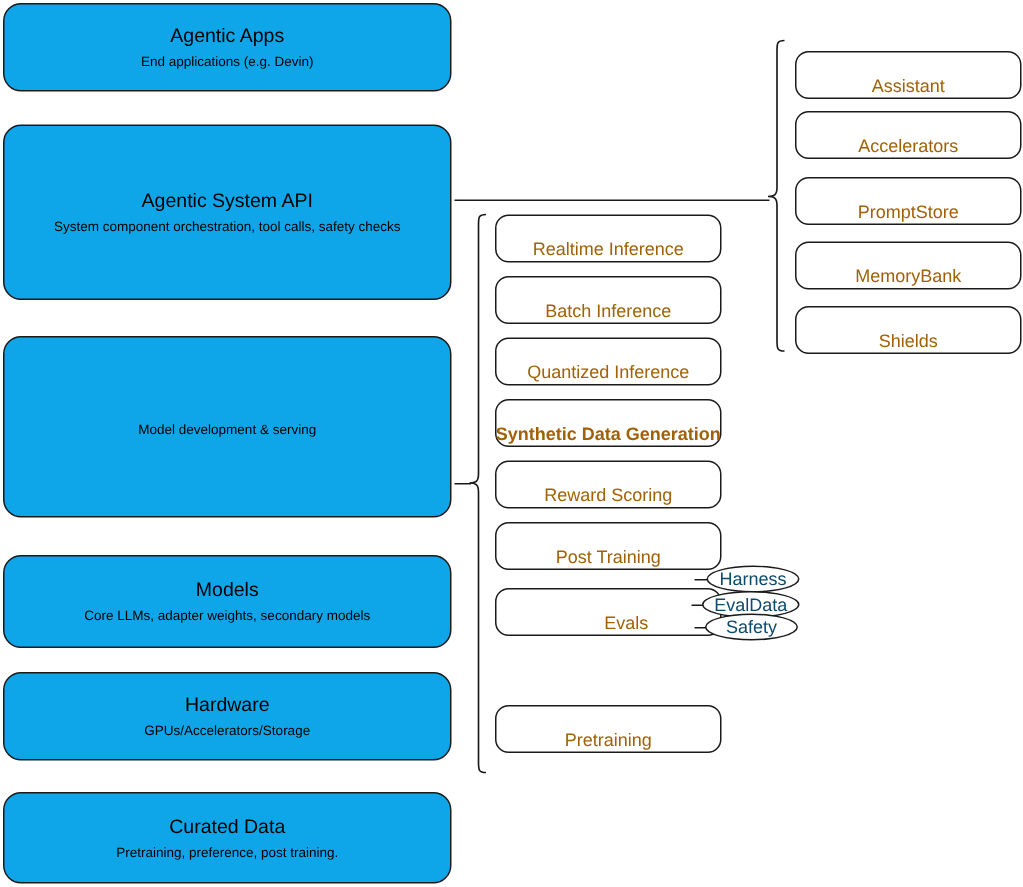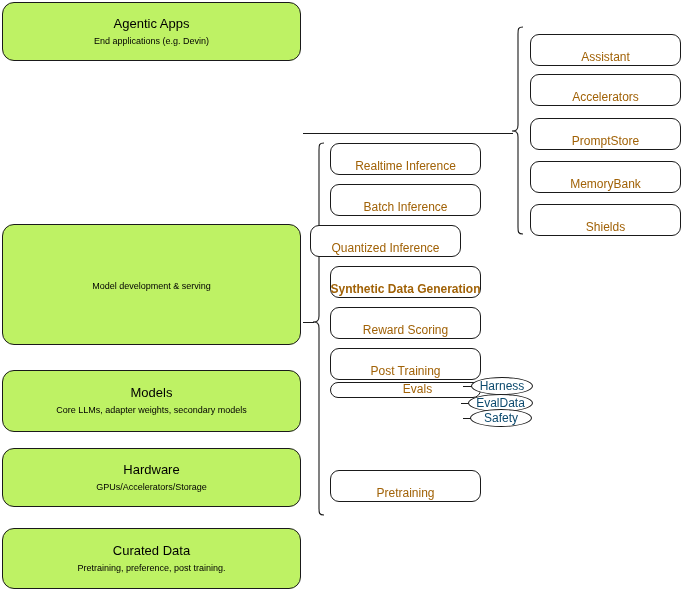--- a/index.html
+++ b/index.html
@@ -18,21 +18,21 @@
     background: #ffffff;
     overflow: hidden;
   }
 
   
   .layer-box {
     position: absolute;
     box-sizing: border-box;
     border: 1px solid #1a1a1a;
     border-radius: 12px;
-    background: #bef264;
+    background: #0ea5e9;
     display: flex;
     flex-direction: column;
     align-items: center;
     justify-content: center;
     text-align: center;
   }
   .layer-title {
     font-size: 13px;
     line-height: 16px;
     color: #000000;
@@ -98,20 +98,24 @@
 </head>
 <body>
 
 <div id="canvas">
 
   <div class="layer-box" style="left:2px; top:2px; width:299px; height:59px;">
     <div class="layer-title">Agentic Apps</div>
     <div class="layer-sub">End applications (e.g. Devin)</div>
   </div>
 
+  <div class="layer-box" style="left:2px; top:83px; width:299px; height:117px;">
+    <div class="layer-title">Agentic System API</div>
+    <div class="layer-sub">System component orchestration, tool calls, safety checks</div>
+  </div>
 
   <div class="layer-box" style="left:2px; top:224px; width:299px; height:121px;">
     <div class="layer-sub">Model development &amp; serving</div>
   </div>
 
   <div class="layer-box" style="left:2px; top:370px; width:299px; height:62px;">
     <div class="layer-title">Models</div>
     <div class="layer-sub">Core LLMs, adapter weights, secondary models</div>
   </div>
 
@@ -136,33 +140,33 @@
   <svg class="bracket" style="left:512px; top:26px;" width="12" height="209" viewBox="0 0 12 209">
     <path d="M11,1 C6,1 6,3 6,8 L6,99 C6,104 4,105 0,105 C4,105 6,106 6,111 L6,201 C6,206 6,208 11,208"></path>
   </svg>
 
   <div class="item-box" style="left:330px; top:143px; width:151px; height:32px;">
     <span>Realtime Inference</span>
   </div>
   <div class="item-box" style="left:330px; top:184px; width:151px; height:32px;">
     <span>Batch Inference</span>
   </div>
-  <div class="item-box" style="left:310px; top:225px; width:151px; height:32px;">
+  <div class="item-box" style="left:330px; top:225px; width:151px; height:32px;">
     <span>Quantized Inference</span>
   </div>
   <div class="item-box" style="left:330px; top:266px; width:151px; height:32px;font-weight:bold;">
     <span>Synthetic Data Generation</span>
   </div>
   <div class="item-box" style="left:330px; top:307px; width:151px; height:32px;">
     <span>Reward Scoring</span>
   </div>
   <div class="item-box" style="left:330px; top:348px; width:151px; height:32px;">
     <span>Post Training</span>
   </div>
-  <div class="item-box" style="left:330px; top:382px; width:151px; height:16px;padding-left:24px;">
+  <div class="item-box" style="left:330px; top:392px; width:151px; height:32px;padding-left:24px;">
     <span>Evals</span>
   </div>
   <div class="item-box" style="left:330px; top:470px; width:151px; height:32px;">
     <span>Pretraining</span>
   </div>
 
   <div class="connector h-line" style="left:463px; top:386px; width:12px;"></div>
   <div class="connector h-line" style="left:461px; top:403px; width:12px;"></div>
   <div class="connector h-line" style="left:463px; top:418px; width:12px;"></div>
 

